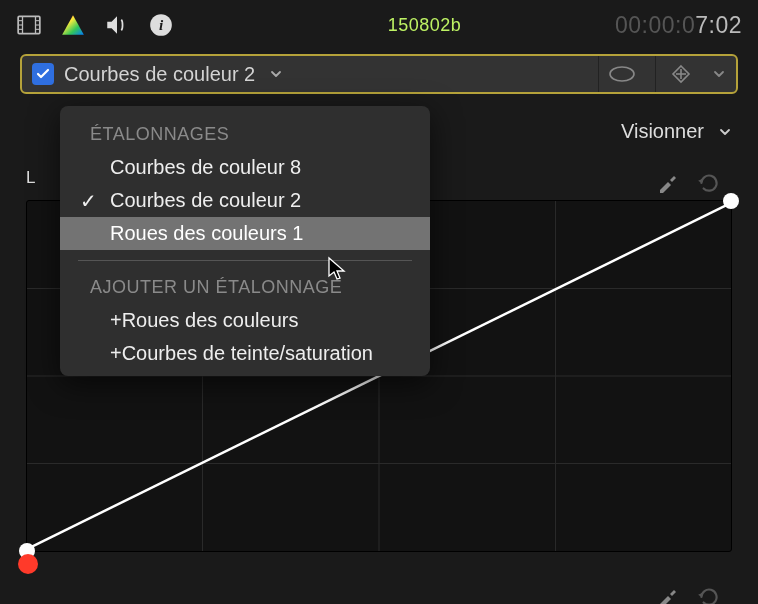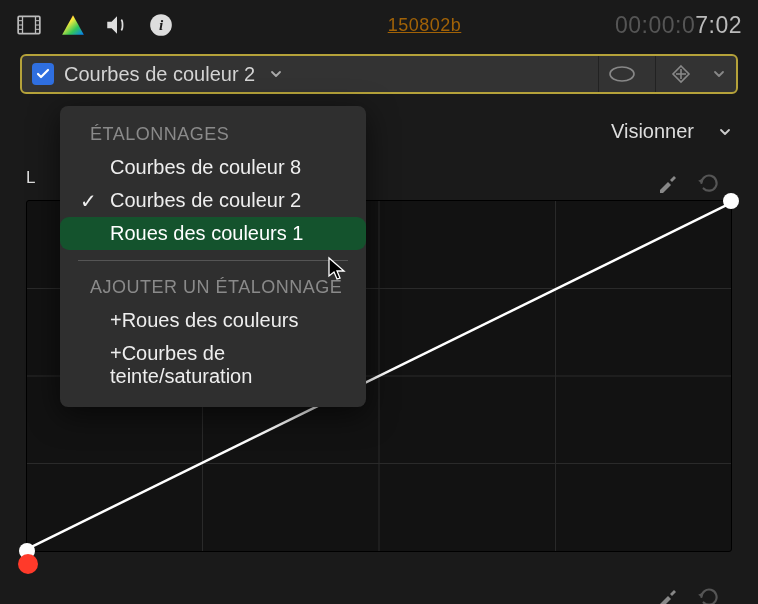--- a/index.html
+++ b/index.html
@@ -17,25 +17,24 @@
       display: flex;
       align-items: center;
       padding: 0 16px;
       gap: 18px;
     }
     .icon { display: inline-flex; align-items: center; justify-content: center; }
     .top-toolbar .icon svg { width: 26px; height: 26px; }
     .clip-name {
       flex: 1;
       text-align: center;
-      color: #a16207;
+      color: #bef264;
       font-size: 18px;
       letter-spacing: 0.5px;
       margin-left: 60px;
-      text-decoration: underline;
     }
     .timecode {
       font-size: 23px;
       letter-spacing: 0.5px;
       font-variant-numeric: tabular-nums;
     }
     .timecode .dim { color: #555; }
     .timecode .bright { color: #bbb; }
 
     .effect-bar {
@@ -86,21 +85,21 @@
     }
 
     .view-btn {
       position: absolute;
       right: 26px;
       top: 0;
       color: #ddd;
       font-size: 20px;
       display: flex;
       align-items: center;
-      gap: 24px;
+      gap: 14px;
     }
 
     .luma-label {
       position: absolute;
       left: 26px;
       top: 48px;
       color: #ddd;
       font-size: 17px;
     }
 
@@ -140,25 +139,25 @@
       width: 20px; height: 20px;
       background: #ff3a2a;
       border-radius: 50%;
     }
 
     
     .dropdown {
       position: absolute;
       left: 60px;
       top: 106px;
-      width: 306px;
+      width: 370px;
       background: #2f2f2f;
       border-radius: 8px;
       box-shadow: 0 8px 30px rgba(0,0,0,0.6);
-      padding: 12px 0 14px 0;
+      padding: 12px 0 6px 0;
       z-index: 100;
     }
     .dropdown .section-header {
       color: #8a8a8a;
       font-size: 18px;
       padding: 6px 20px 6px 30px;
       letter-spacing: 0.5px;
     }
     .dropdown .item {
       color: #eee;
@@ -167,23 +166,22 @@
       position: relative;
       cursor: default;
     }
     .dropdown .item.checked::before {
       content: "✓";
       position: absolute;
       left: 20px;
       color: #eee;
     }
     .dropdown .item.highlight {
-      background: #14532d;
+      background: #737373;
       color: #fff;
-      border-radius: 9px;
     }
     .dropdown .separator {
       height: 1px;
       background: #555;
       margin: 10px 18px;
     }
     .cursor {
       position: absolute;
       left: 326px;
       top: 256px;

